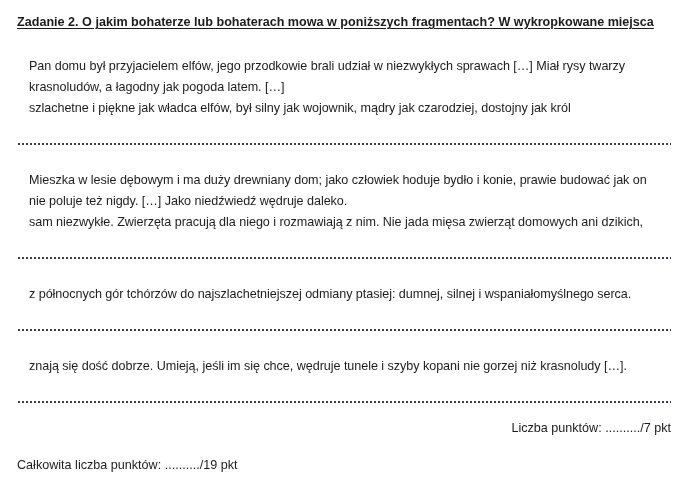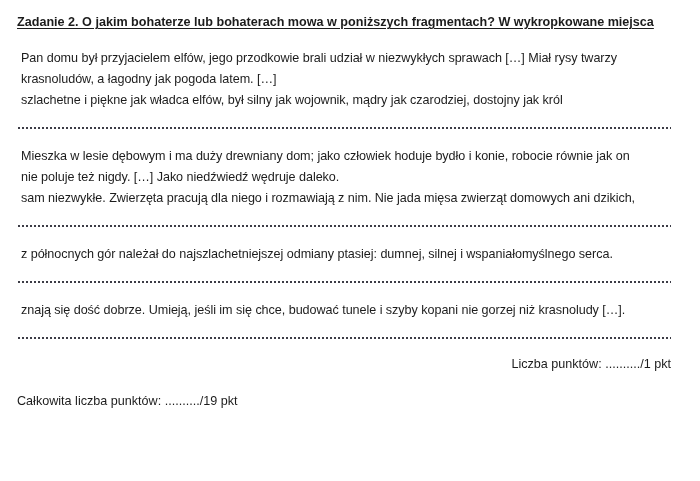--- a/index.html
+++ b/index.html
@@ -46,21 +46,21 @@
     display: inline;
   }
   .task-heading .hl-line {
     display: block;
   }
 
   
   .fragment {
     font-size: 12.6px;
     line-height: 21px;
-    margin: 4px;
+    margin: 12px;
     text-align: left;
     letter-spacing: -0.05px;
   }
   .fragment .ln {
     display: block;
     white-space: pre-wrap;
   }
 
   
   .gap-before-p1 { height: 11px; }
@@ -110,46 +110,46 @@
       <span class="ln">Pan domu był przyjacielem elfów, jego przodkowie brali udział w niezwykłych sprawach […] Miał rysy twarzy</span>
       <span class="ln">krasnoludów, a łagodny jak pogoda latem. […]</span>
       <span class="ln">szlachetne i piękne jak władca elfów, był silny jak wojownik, mądry jak czarodziej, dostojny jak król</span>
     </div>
 
     <div class="gap-p-to-rule"></div>
     <div class="answer-rule"></div>
     <div class="gap-rule-to-p"></div>
 
     <div class="fragment">
-      <span class="ln">Mieszka w lesie dębowym i ma duży drewniany dom; jako człowiek hoduje bydło i konie, robocie równie jak on</span>
+      <span class="ln">Mieszka w lesie dębowym i ma duży drewniany dom; jako człowiek hoduje bydło i konie, prawie budować jak on</span>
       <span class="ln">nie poluje też nigdy. […] Jako niedźwiedź wędruje daleko.</span>
       <span class="ln">sam niezwykłe. Zwierzęta pracują dla niego i rozmawiają z nim. Nie jada mięsa zwierząt domowych ani dzikich,</span>
     </div>
 
     <div class="gap-p-to-rule"></div>
     <div class="answer-rule"></div>
     <div class="gap-rule-to-p"></div>
 
     <div class="fragment">
-      <span class="ln">z północnych gór należał do najszlachetniejszej odmiany ptasiej: dumnej, silnej i wspaniałomyślnego serca.</span>
+      <span class="ln">z północnych gór tchórzów do najszlachetniejszej odmiany ptasiej: dumnej, silnej i wspaniałomyślnego serca.</span>
     </div>
 
     <div class="gap-p-to-rule"></div>
     <div class="answer-rule"></div>
     <div class="gap-rule-to-p"></div>
 
     <div class="fragment">
-      <span class="ln">znają się dość dobrze. Umieją, jeśli im się chce, budować tunele i szyby kopani nie gorzej niż krasnoludy […].</span>
+      <span class="ln">znają się dość dobrze. Umieją, jeśli im się chce, wędruje tunele i szyby kopani nie gorzej niż krasnoludy […].</span>
     </div>
 
     <div class="gap-p-to-rule"></div>
     <div class="answer-rule"></div>
 
     <div class="gap-rule-to-points"></div>
 
-    <div class="points-line">Liczba punktów: ........../1 pkt</div>
+    <div class="points-line">Liczba punktów: ........../7 pkt</div>
 
     <div class="gap-points-to-total"></div>
 
     <div class="total-line">Całkowita liczba punktów: ........../19 pkt</div>
 
   </div>
 </div>
 
 </body></html>

